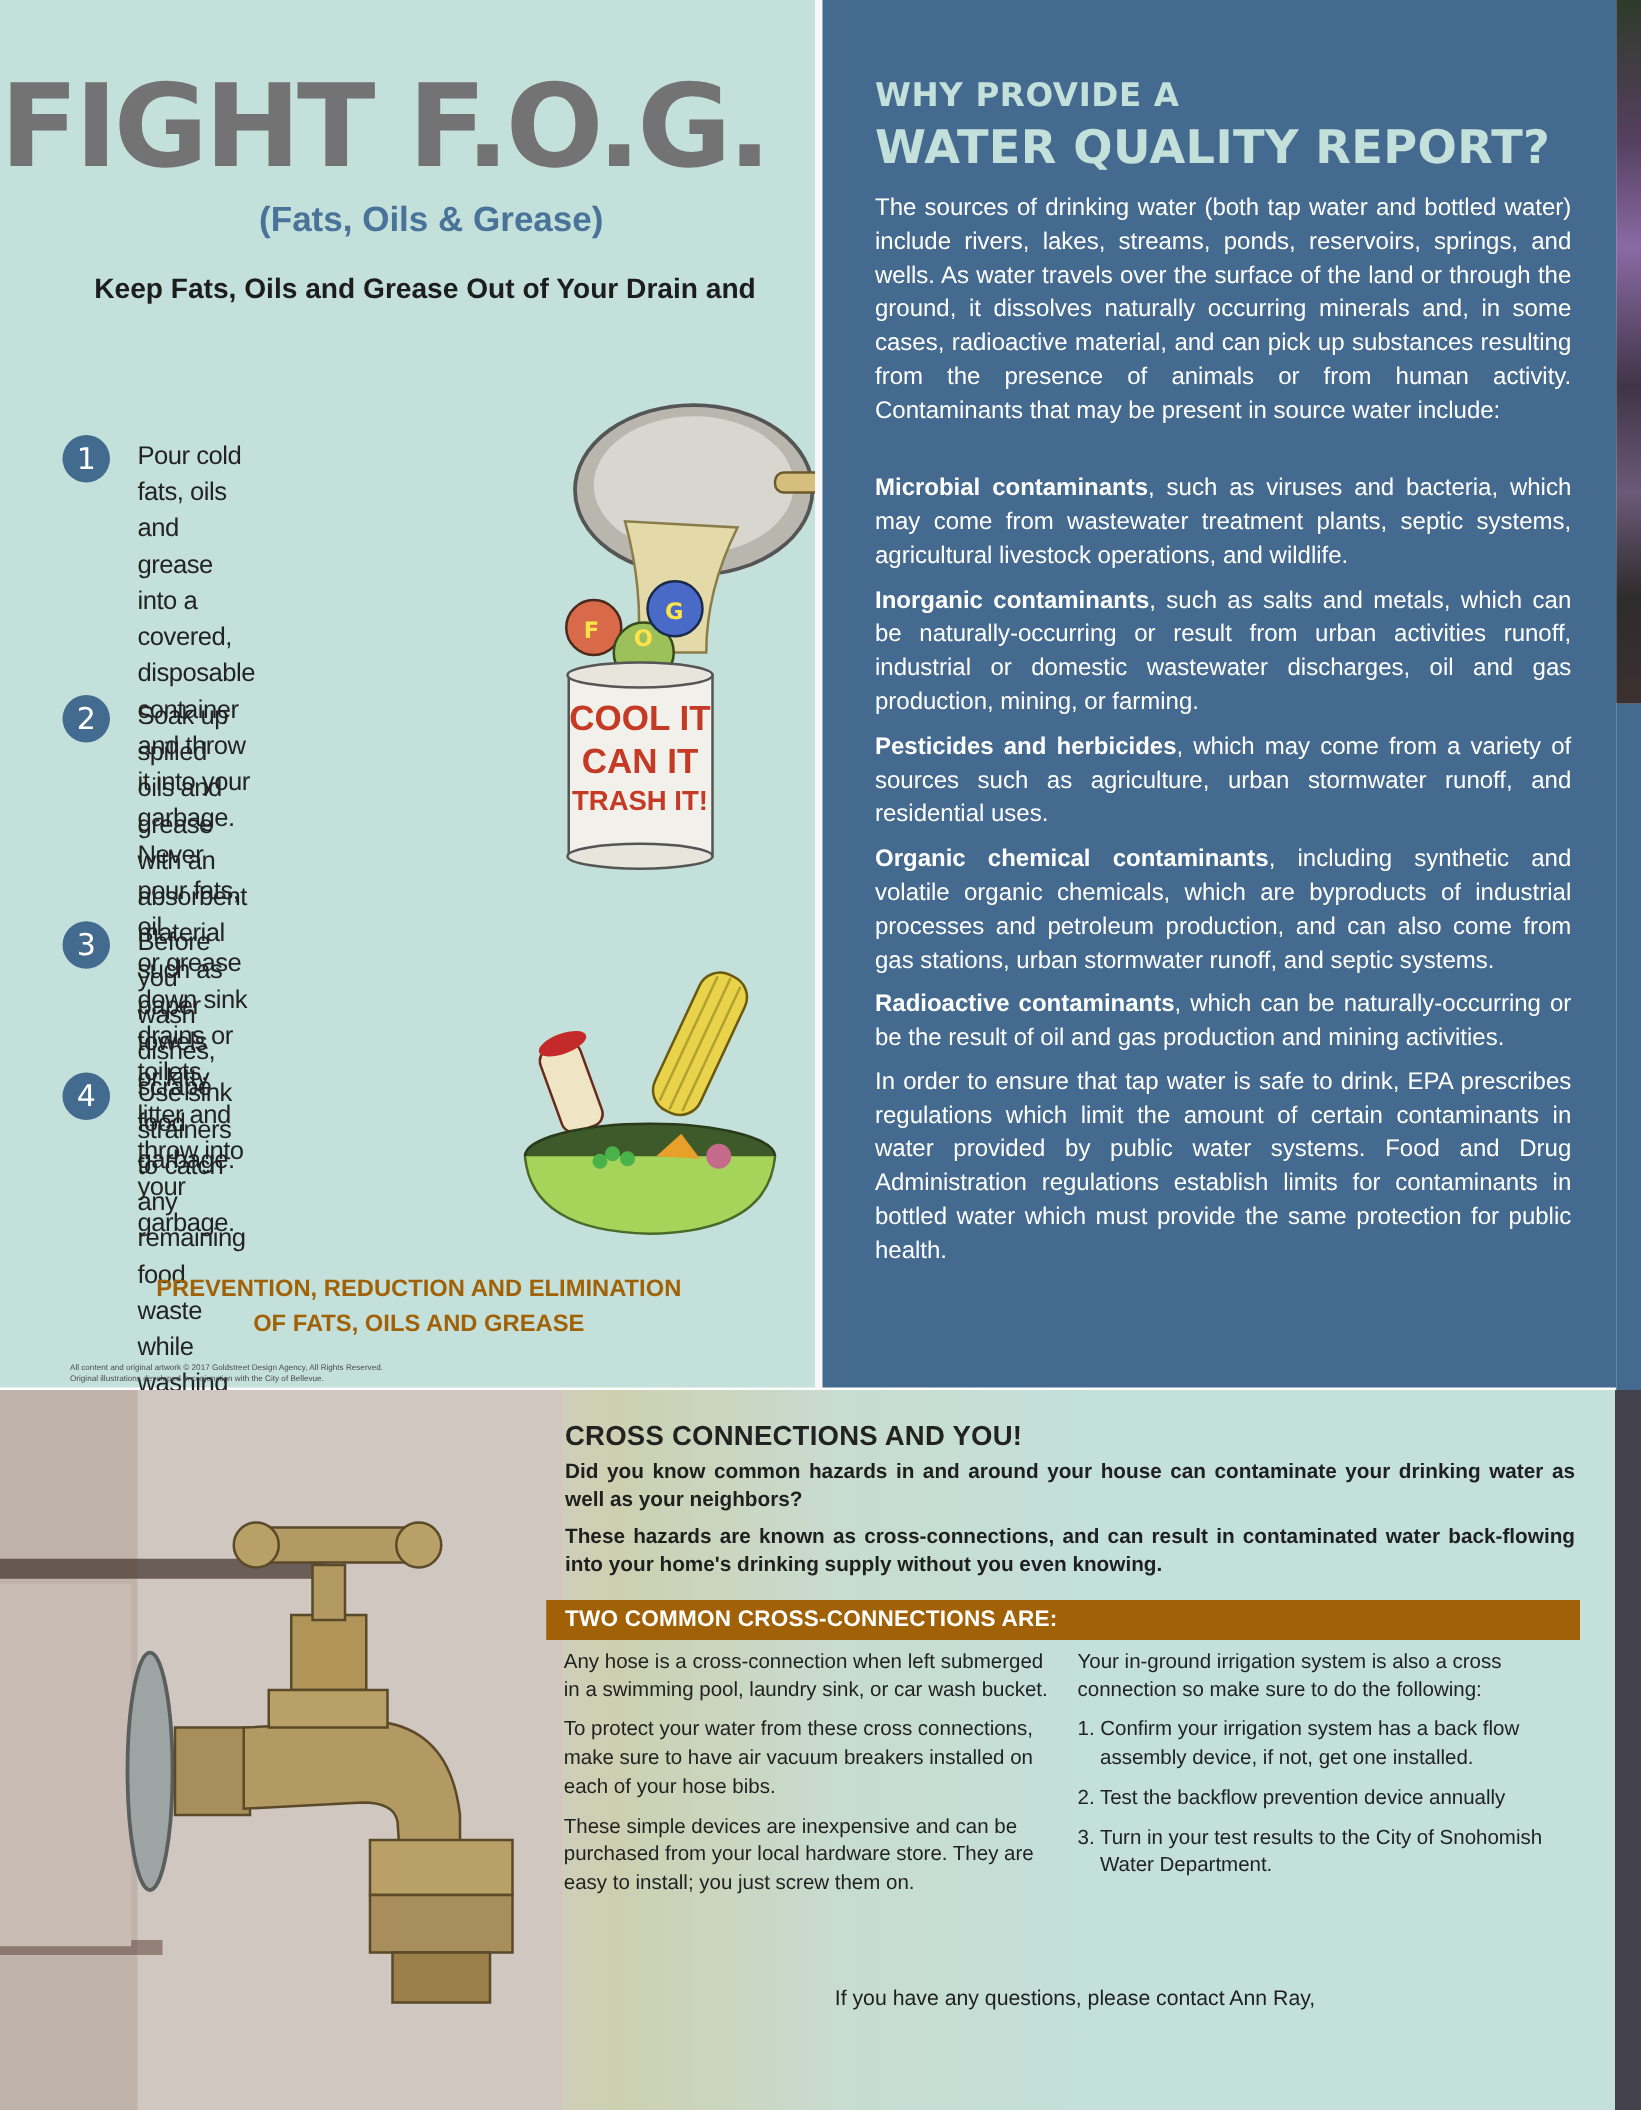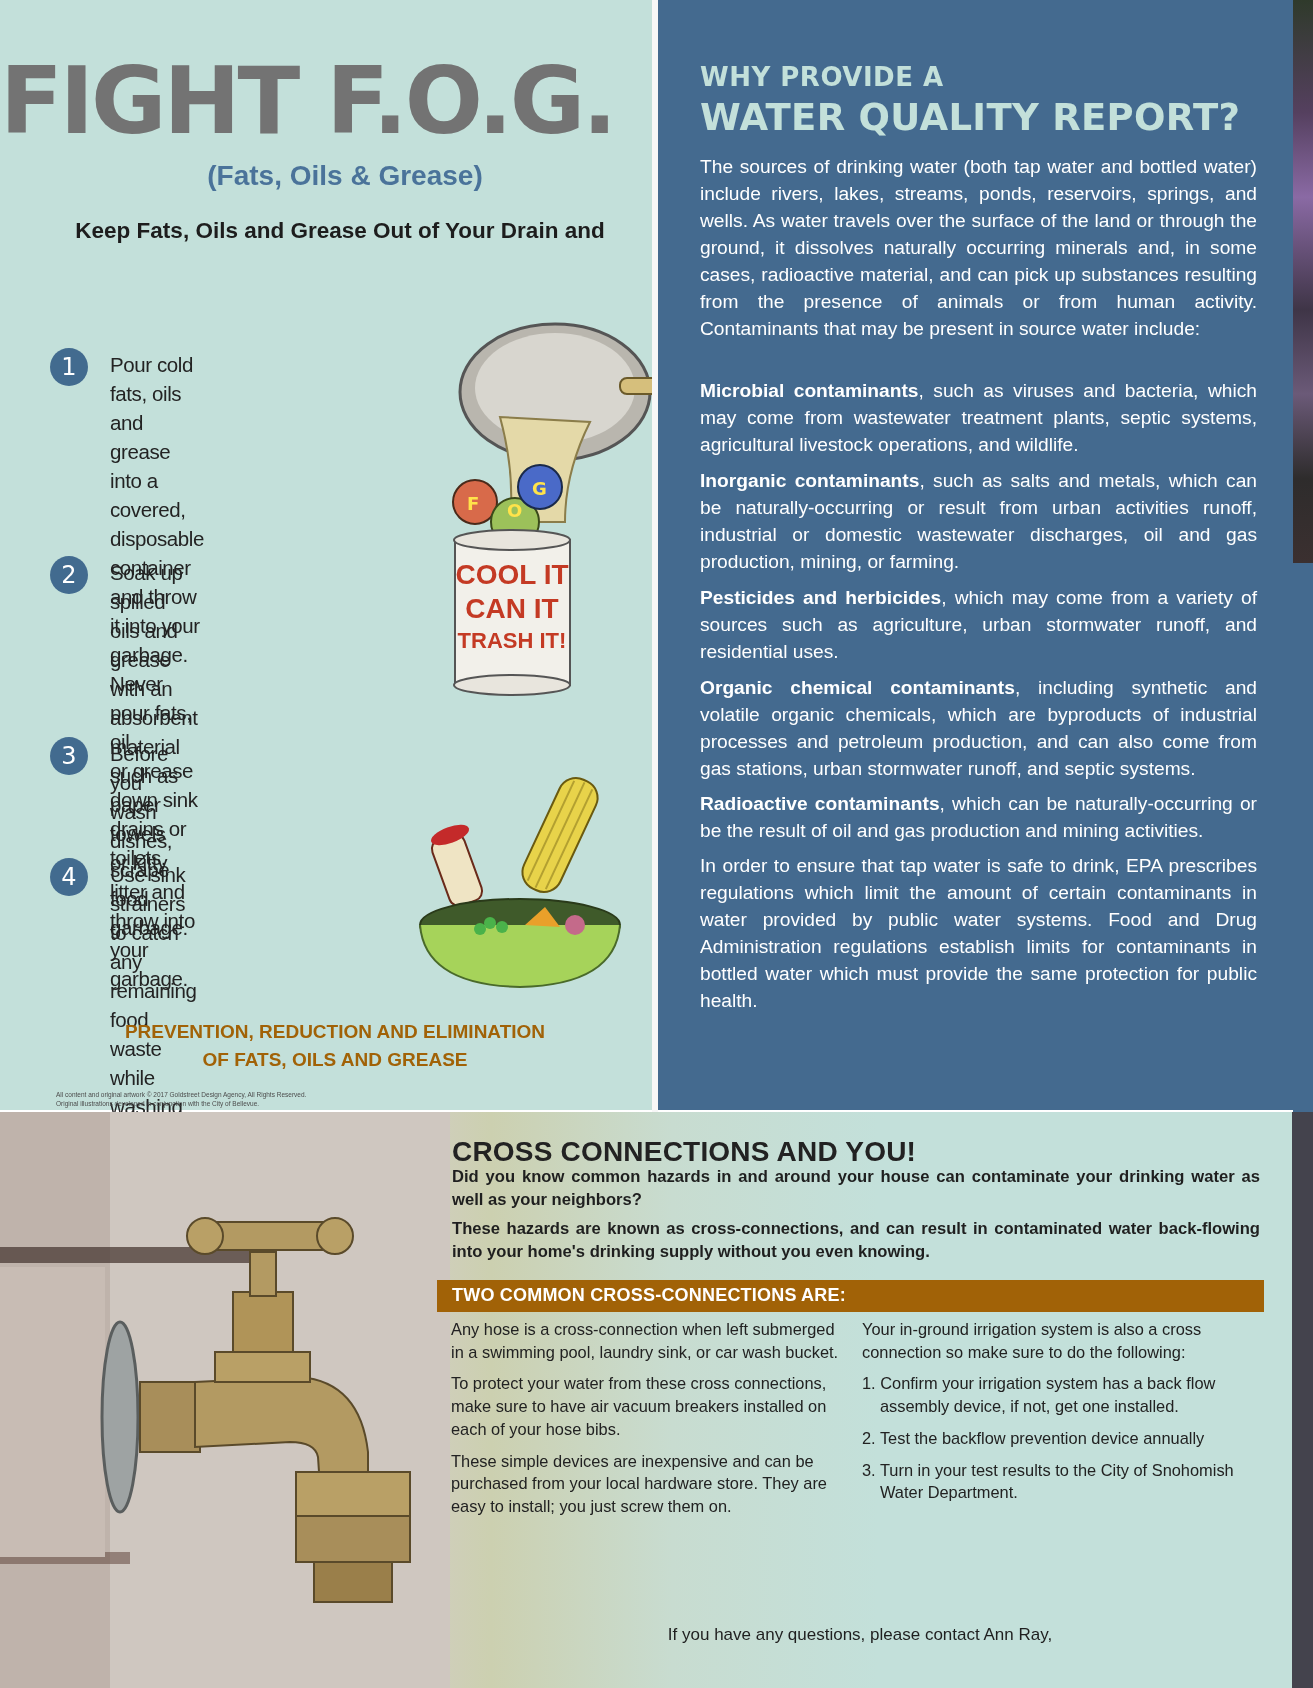--- a/index.html
+++ b/index.html
@@ -48,34 +48,34 @@
   .wq-body b { font-weight: bold; }
 
   
   .cc-panel { position: absolute; left: 0; top: 1112px; width: 1292px; height: 576px;
     background: linear-gradient(90deg, #c9c2bc 0%, #d3cdc6 30%, #ccd0b0 38%, #c8dcd0 52%, #c3e0da 68%, #c3e0da 100%); overflow: hidden; }
   .cc-strip { position: absolute; left: 1292px; top: 1112px; width: 21px; height: 576px; background: #44434d; }
 
   .faucet { position: absolute; left: 0; top: 0; width: 450px; height: 576px; }
 
   .cc-title { position: absolute; left: 452px; top: 1136px; font-family: "Liberation Sans", sans-serif;
-    font-weight: bold; font-size: 28px; color: #222222; letter-spacing: 0.2px; }
+    font-weight: bold; font-size: 22px; color: #222222; letter-spacing: 0.2px; }
   .cc-intro { position: absolute; left: 452px; width: 808px; font-family: "Liberation Sans", sans-serif;
     font-weight: bold; font-size: 16.6px; line-height: 23px; color: #1f1f1f; text-align: justify; }
   .cc-band { position: absolute; left: 437px; top: 1280px; width: 827px; height: 32px; background: #a16207; }
   .cc-band-label { position: absolute; left: 15px; top: 5px; font-family: "Liberation Sans", sans-serif;
     font-weight: bold; font-size: 18px; color: #ffffff; letter-spacing: 0.2px; }
 
   .cc-col { position: absolute; font-family: "Liberation Sans", sans-serif; font-size: 16.4px;
     line-height: 22.7px; color: #222222; }
   .cc-col p { margin-bottom: 9px; }
   .cc-list-item { padding-left: 18px; text-indent: -18px; margin-bottom: 9px; }
 
   .cc-contact { position: absolute; left: 560px; width: 600px; top: 1586px; text-align: center;
-    font-family: "Liberation Sans", sans-serif; font-size: 17px; line-height: 25px; color: #1f1f1f; margin-top: 36px; }
+    font-family: "Liberation Sans", sans-serif; font-size: 17px; line-height: 25px; color: #1f1f1f; }
 </style>
 </head>
 <body>
 
 <section class="fog-panel"></section>
 
 <h1 class="fog-title">FIGHT F.O.G.</h1>
 <div class="fog-sub">(Fats, Oils &amp; Grease)</div>
 <div class="fog-tagline">
   <div>Keep Fats, Oils and Grease Out of Your Drain and</div>

